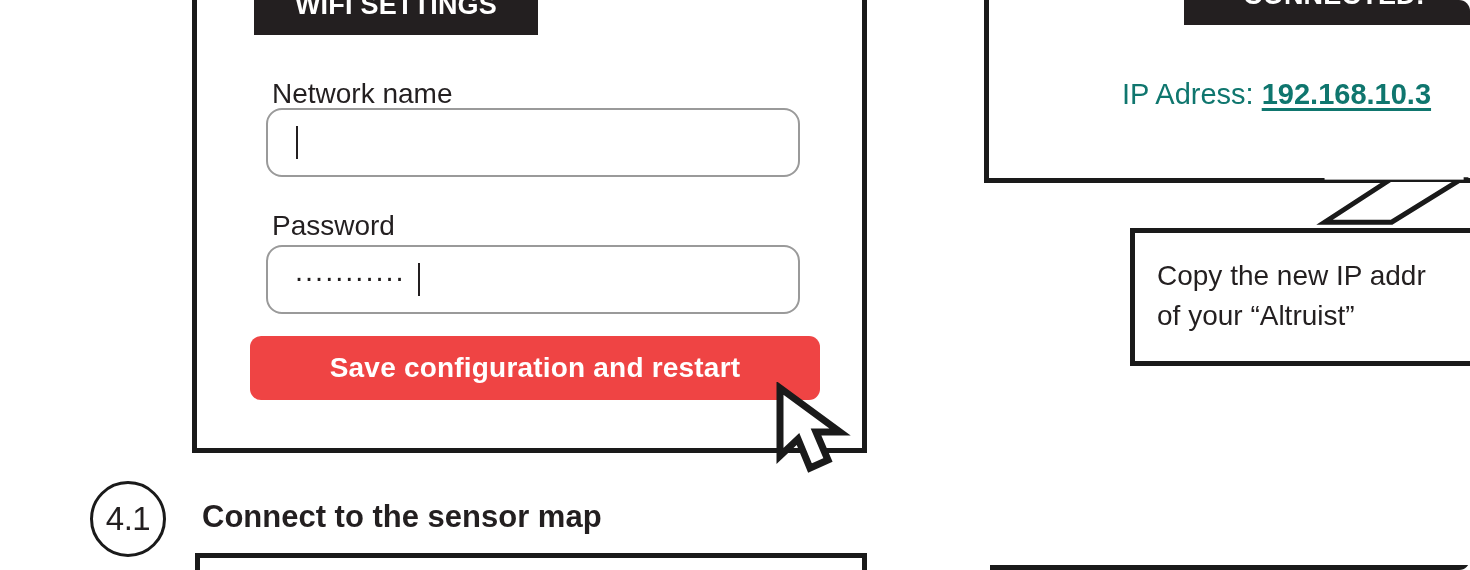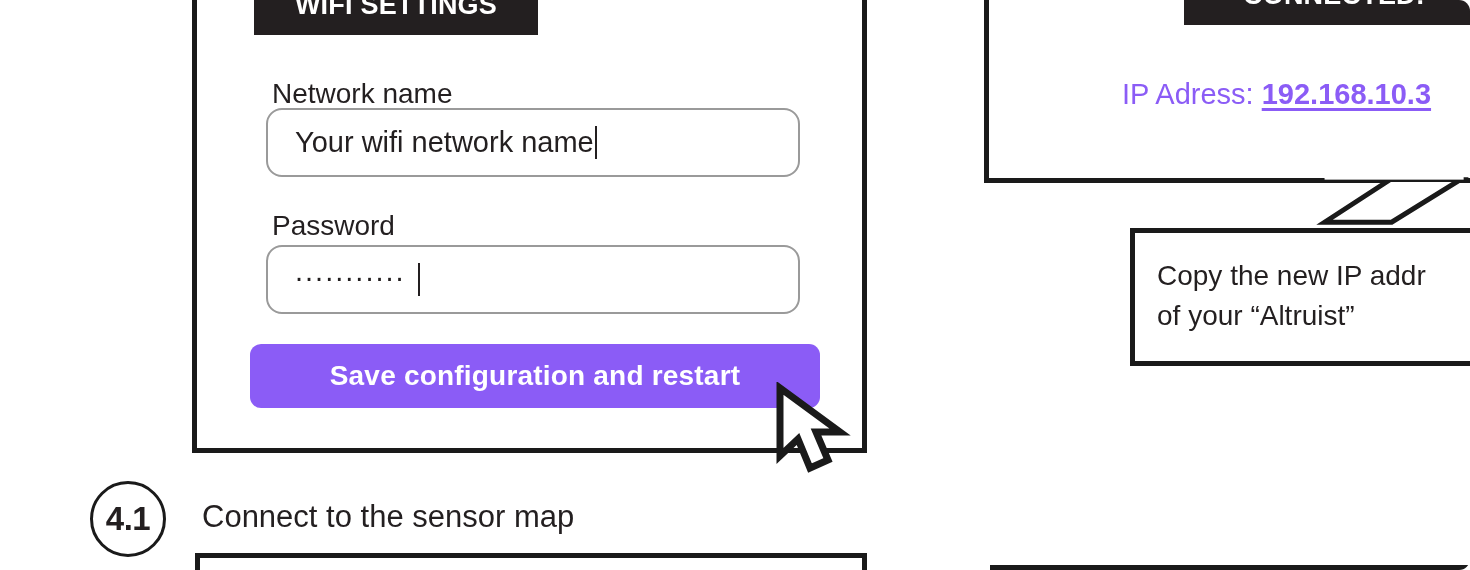--- a/index.html
+++ b/index.html
@@ -118,24 +118,24 @@
     margin-left: 1px;
     vertical-align: middle;
   }
   #input-password .caret { margin-left: 12px; }
 
   
   #save-button {
     position: absolute;
     box-sizing: border-box;
     left: 250px;
-    top: 344px;
+    top: 336px;
     width: 570px;
     height: 64px;
-    background: #8b5cf6;
+    background: #ef4444;
     border: none;
     border-radius: 11px;
     color: #ffffff;
     font-family: "Liberation Sans", sans-serif;
     font-size: 28px;
     font-weight: bold;
     letter-spacing: 0.2px;
     cursor: pointer;
     display: flex;
     align-items: center;
@@ -157,30 +157,30 @@
     top: 481px;
     width: 76px;
     height: 76px;
     box-sizing: border-box;
     border: 3px solid #1a1a1a;
     border-radius: 50%;
     display: flex;
     align-items: center;
     justify-content: center;
     font-size: 33px;
-    font-weight: bold;
+    font-weight: normal;
     color: #231f20;
     letter-spacing: -0.5px;
   }
   #step-title {
     position: absolute;
     left: 202px;
     top: 499px;
     font-size: 31px;
-    font-weight: normal;
+    font-weight: bold;
     color: #231f20;
     white-space: nowrap;
   }
 
   
   #sensor-card {
     left: 195px;
     top: 553px;
     width: 672px;
     height: 120px;
@@ -199,21 +199,21 @@
     width: 300px;
     height: 57px;
     font-size: 27px;
     padding-bottom: 2px;
   }
   #ip-line {
     position: absolute;
     left: 1122px;
     top: 78px;
     font-size: 29px;
-    color: #8b5cf6;
+    color: #0f766e;
     white-space: nowrap;
   }
   #ip-value {
     font-weight: bold;
     text-decoration: underline;
     text-underline-offset: 4px;
     text-decoration-thickness: 3px;
   }
 
   
@@ -257,21 +257,20 @@
 
 <div class="stage">
 
   <div class="panel" id="wifi-card"></div>
 
   <div class="banner" id="wifi-banner">WIFI SETTINGS</div>
 
   <div class="field-label" id="label-network">Network name</div>
 
   <div class="text-input" id="input-network">
-    <span>Your wifi network name</span>
       <span class="caret"></span>
   </div>
 
   <div class="field-label" id="label-password">Password</div>
 
   <div class="text-input" id="input-password">
     <span class="pw-dots">...........</span>
       <span class="caret"></span>
   </div>
 

